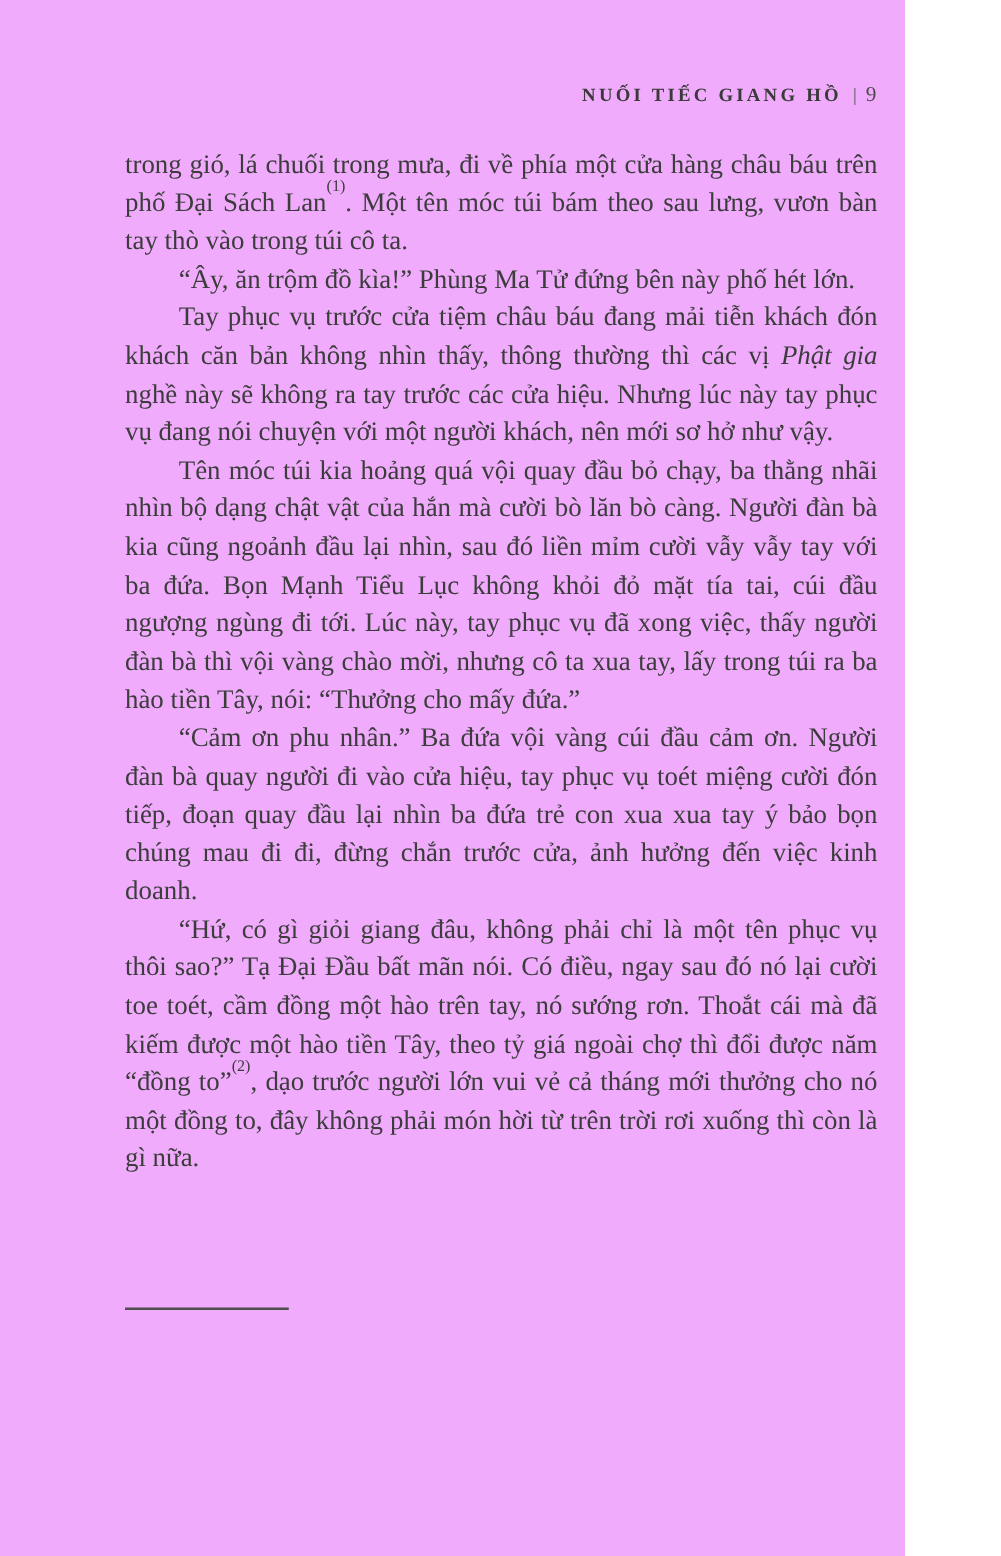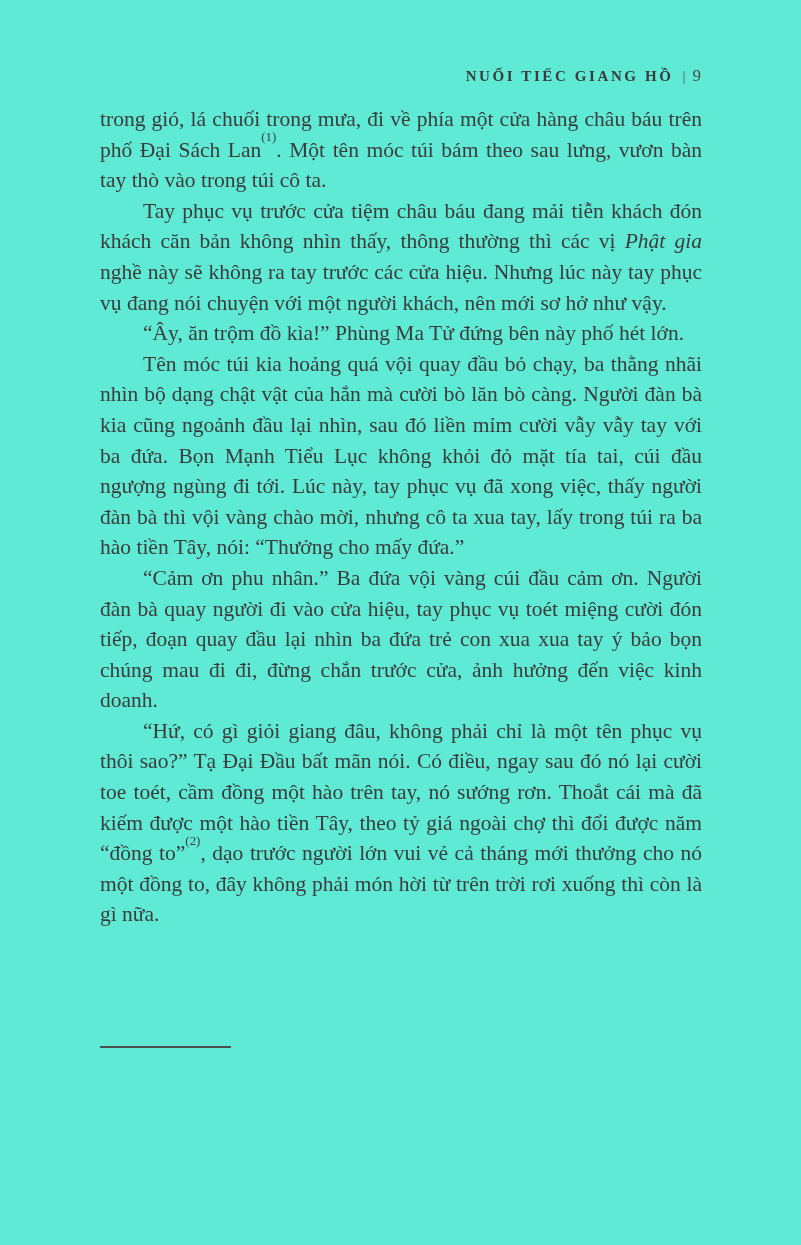--- a/index.html
+++ b/index.html
@@ -3,22 +3,22 @@
 <meta charset="utf-8">
 <style>
   html, body { margin: 0; padding: 0; }
   body {
     width: 801px; height: 1245px;
     background: #ffffff;
     font-family: "Liberation Serif", serif;
   }
   .page {
     position: relative;
-    width: 801px; height: 1245px;
-    background: #5eead4;
+    width: 724px; height: 1245px;
+    background: #f0abfc;
     overflow: hidden;
   }
   .running-header {
     position: absolute;
     top: 66px; left: 100px; width: 601px;
     text-align: right;
     color: #3a3a3a;
     white-space: nowrap;
   }
   .running-header .title {
@@ -35,21 +35,21 @@
     margin: 0 7px 0 9px;
   }
   .running-header .pagenum {
     font-family: "Liberation Serif", serif;
     font-weight: 400;
     font-size: 17px;
     color: #4a4a4a;
   }
   .body-text {
     position: absolute;
-    top: 104px; left: 100px; width: 602px;
+    top: 116px; left: 100px; width: 602px;
     font-size: 21.5px;
     line-height: 30.6px;
     color: #3c3c3c;
     text-align: justify;
   }
   .para { margin: 0; }
   .para.indent { text-indent: 43px; }
   .para em { font-style: italic; }
   .para sup {
     font-size: 60%;
@@ -78,22 +78,22 @@
 <body>
 
 <div class="page">
 
   <div class="running-header">
     <span class="title">NUỐI TIẾC GIANG HỒ</span><span class="sep">|</span><span class="pagenum">9</span>
   </div>
 
   <div class="body-text">
       <p class="para"><span>trong gió, lá chuối trong mưa, đi về phía một cửa hàng châu báu trên phố Đại Sách Lan</span><sup>(1)</sup><span>. Một tên móc túi bám theo sau lưng, vươn bàn tay thò vào trong túi cô ta.</span></p>
+      <p class="para indent"><span>“Ây, ăn trộm đồ kìa!” Phùng Ma Tử đứng bên này phố hét lớn.</span></p>
       <p class="para indent"><span>Tay phục vụ trước cửa tiệm châu báu đang mải tiễn khách đón khách căn bản không nhìn thấy, thông thường thì các vị </span><em>Phật gia</em><span> nghề này sẽ không ra tay trước các cửa hiệu. Nhưng lúc này tay phục vụ đang nói chuyện với một người khách, nên mới sơ hở như vậy.</span></p>
-      <p class="para indent"><span>“Ây, ăn trộm đồ kìa!” Phùng Ma Tử đứng bên này phố hét lớn.</span></p>
       <p class="para indent"><span>Tên móc túi kia hoảng quá vội quay đầu bỏ chạy, ba thằng nhãi nhìn bộ dạng chật vật của hắn mà cười bò lăn bò càng. Người đàn bà kia cũng ngoảnh đầu lại nhìn, sau đó liền mỉm cười vẫy vẫy tay với ba đứa. Bọn Mạnh Tiểu Lục không khỏi đỏ mặt tía tai, cúi đầu ngượng ngùng đi tới. Lúc này, tay phục vụ đã xong việc, thấy người đàn bà thì vội vàng chào mời, nhưng cô ta xua tay, lấy trong túi ra ba hào tiền Tây, nói: “Thưởng cho mấy đứa.”</span></p>
       <p class="para indent"><span>“Cảm ơn phu nhân.” Ba đứa vội vàng cúi đầu cảm ơn. Người đàn bà quay người đi vào cửa hiệu, tay phục vụ toét miệng cười đón tiếp, đoạn quay đầu lại nhìn ba đứa trẻ con xua xua tay ý bảo bọn chúng mau đi đi, đừng chắn trước cửa, ảnh hưởng đến việc kinh doanh.</span></p>
       <p class="para indent"><span>“Hứ, có gì giỏi giang đâu, không phải chỉ là một tên phục vụ thôi sao?” Tạ Đại Đầu bất mãn nói. Có điều, ngay sau đó nó lại cười toe toét, cầm đồng một hào trên tay, nó sướng rơn. Thoắt cái mà đã kiếm được một hào tiền Tây, theo tỷ giá ngoài chợ thì đổi được năm “đồng to”</span><sup>(2)</sup><span>, dạo trước người lớn vui vẻ cả tháng mới thưởng cho nó một đồng to, đây không phải món hời từ trên trời rơi xuống thì còn là gì nữa.</span></p>
     </div>
 
   <div class="footnote-rule"></div>
 
 
 </div>
 

